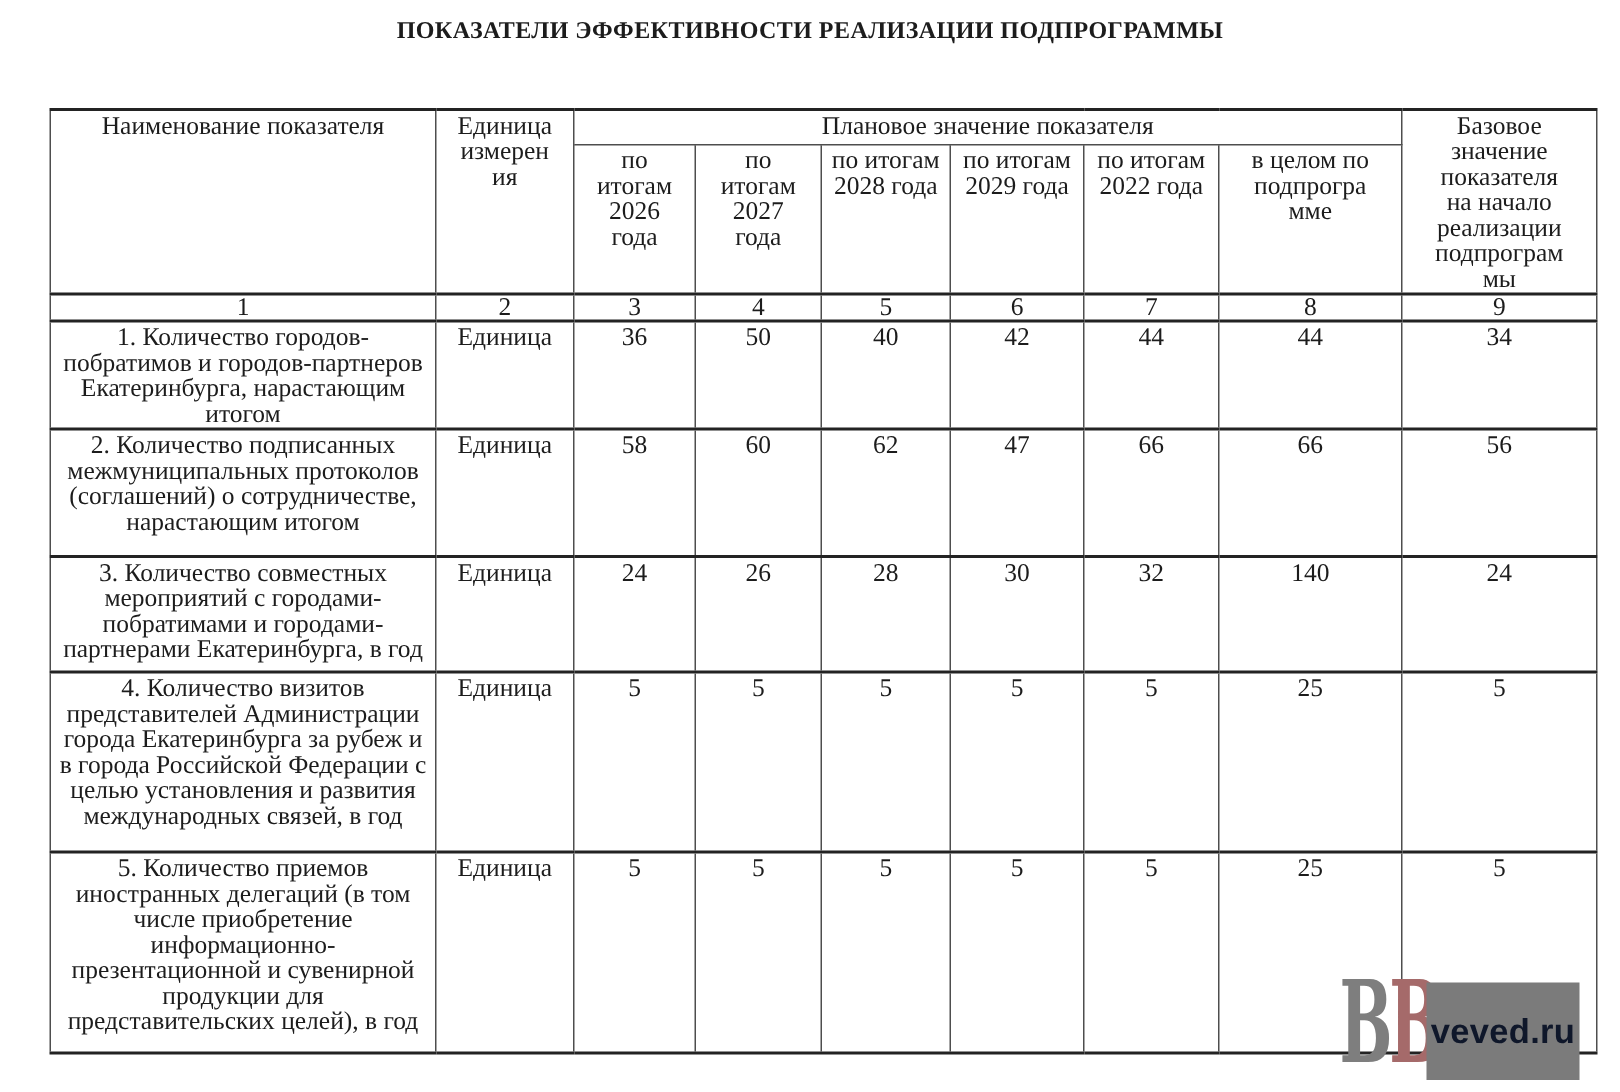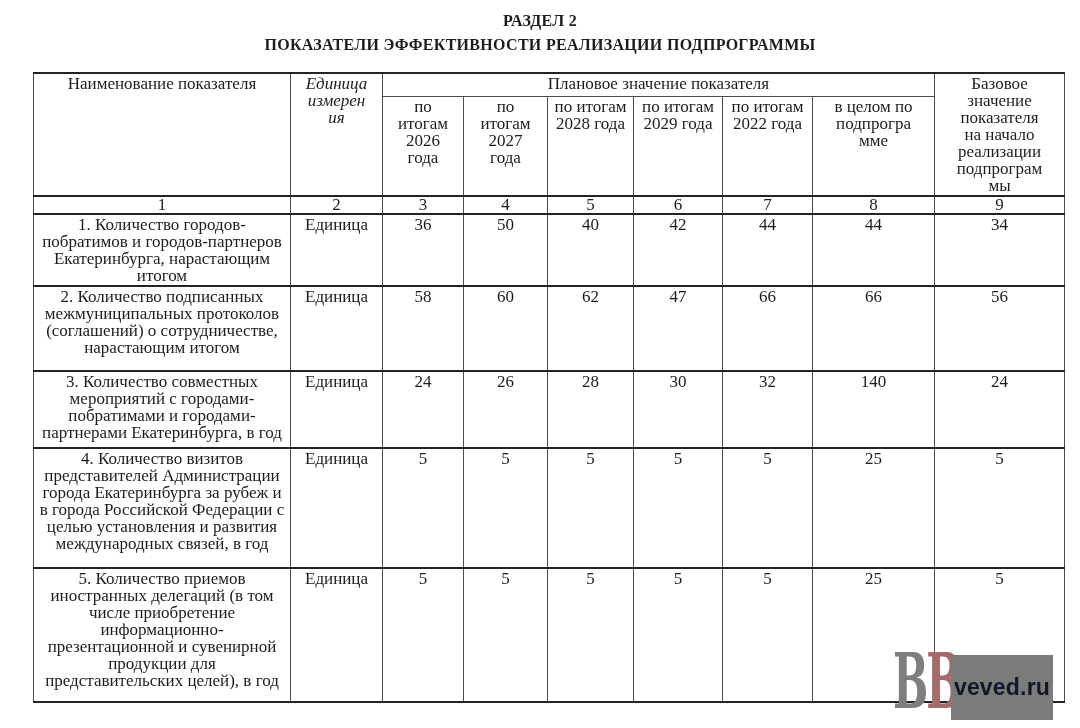--- a/index.html
+++ b/index.html
@@ -25,21 +25,21 @@
     border-left: 1px solid #4e4e4e; border-right: 1px solid #4e4e4e;
     border-top: 2px solid #232323; border-bottom: 2px solid #232323;
     vertical-align: top; text-align: center;
     padding: 1px 5px; font-weight: normal;
     overflow-wrap: break-word; word-break: break-word;
   }
   tr.group-row { height: 22px; }
   tr.sub-row { height: 94px; }
   .h-group { border-bottom: 1px solid #4e4e4e !important; }
   tr.sub-row th { border-top: 1px solid #a21caf; }
-  .hdr-unit { padding: 1px 14px !important; font-style: italic; }
+  .hdr-unit { padding: 1px 14px !important; }
   .hdr-base { padding: 1px 18px !important; }
   .hdr-sub-narrow { padding: 1px 8px !important; }
   .hdr-sub-mid { padding: 1px 6px !important; }
   .hdr-sub-wide { padding: 1px 20px !important; }
   tr.num-row td { height: 16px; line-height: 16px; padding: 0 4px; }
   td.c-name { text-align: left; padding: 0 4px 2px 4px; }
   td.c-unit { text-align: center; }
   td.c-val { text-align: center; }
   tr.dr-1 { height: 70px; margin-top: 34px; }
   tr.dr-2 { height: 85px; }
@@ -62,21 +62,20 @@
   }
   .wm-site {
     font-family: "Liberation Sans", sans-serif;
     font-weight: bold; font-size: 23px; letter-spacing: .2px;
   }
 </style>
 </head>
 <body>
 
 <div class="title-block">
-  <div class="title-line">РАЗДЕЛ 2</div>
   <div class="title-line">ПОКАЗАТЕЛИ ЭФФЕКТИВНОСТИ РЕАЛИЗАЦИИ ПОДПРОГРАММЫ</div>
 </div>
 
 <div class="tbl-wrap">
   <table class="main">
     <colgroup>
       <col style="width:257px">
         <col style="width:92px">
         <col style="width:81px">
       <col style="width:84px">

